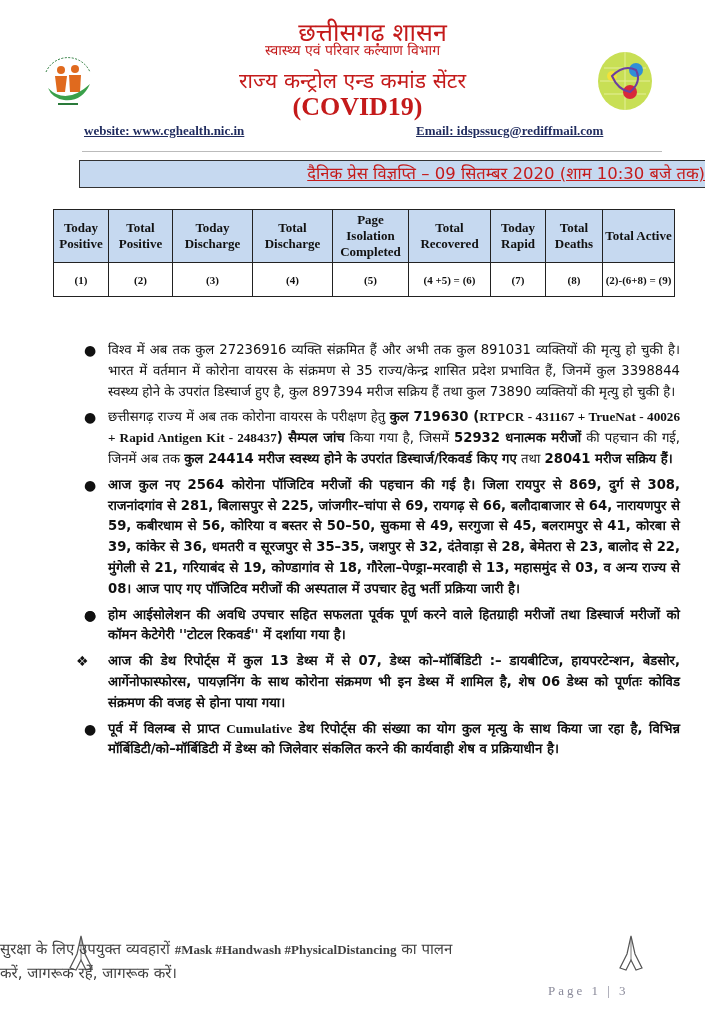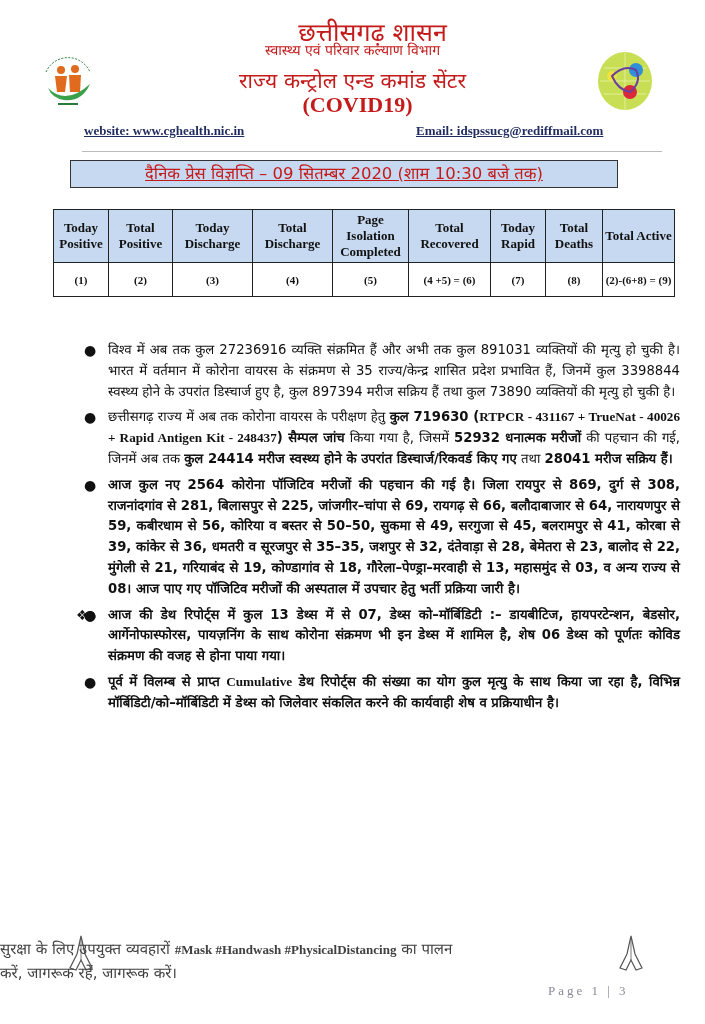--- a/index.html
+++ b/index.html
@@ -7,30 +7,30 @@
   body { position: relative; font-family: "Liberation Sans", "DejaVu Sans", sans-serif; color: #111; }
 
   .logo { position: absolute; border-radius: 50%; }
   .logo-left { left: 38px; top: 50px; width: 60px; height: 62px; }
   .logo-right { left: 596px; top: 50px; width: 58px; height: 62px; }
 
   .hdr-line { position: absolute; left: 0; width: 705px; text-align: center; color: #c41a1a; font-family: "DejaVu Sans", sans-serif; }
   .hdr-1 { top: 14px; font-size: 25px; padding-left: 40px; }
   .hdr-2 { top: 40px; font-size: 14px; }
   .hdr-3 { top: 66px; font-size: 21px; }
-  .hdr-4 { top: 92px; font-size: 22px; font-family: "Liberation Serif", serif; font-weight: bold; padding-left: 10px; }
+  .hdr-4 { top: 92px; font-size: 26px; font-family: "Liberation Serif", serif; font-weight: bold; padding-left: 10px; }
 
   .contact-row { position: absolute; top: 120px; left: 0; width: 705px; height: 24px; }
   .website { position: absolute; left: 84px; top: 3px; font-family: "Liberation Serif", serif; font-weight: bold; font-size: 13px; color: #1f2b5e; text-decoration: underline; }
   .helpline-box { position: absolute; left: 265px; top: 1px; width: 143px; height: 22px; border: 1.5px solid #333; padding: 3px; }
   .helpline { width: 100%; height: 100%; background: #cf1f25; color: #fff; font-family: "Liberation Serif", serif; font-size: 9.5px; text-align: center; line-height: 13px; }
   .email { position: absolute; left: 416px; top: 3px; font-family: "Liberation Serif", serif; font-weight: bold; font-size: 13px; color: #1f2b5e; text-decoration: underline; }
 
   .rule { position: absolute; left: 82px; top: 151px; width: 580px; height: 1px; background: #bbb; }
-  .press-title { position: absolute; left: 70px; top: 160px; width: 548px; height: 28px; background: #c6d9f0; border: 1.5px solid #333; text-align: center; color: #c41a1a; font-family: "DejaVu Sans", sans-serif; font-size: 16.5px; line-height: 25px; text-decoration: underline; }
+  .press-title { position: absolute; left: 79px; top: 160px; width: 627px; height: 28px; background: #c6d9f0; border: 1.5px solid #333; text-align: right; color: #c41a1a; font-family: "DejaVu Sans", sans-serif; font-size: 16.5px; line-height: 25px; text-decoration: underline; }
 
   table.stats { position: absolute; left: 53px; top: 209px; border-collapse: collapse; font-family: "Liberation Serif", serif; font-weight: bold; font-size: 13px; }
   table.stats td, table.stats th { border: 1.5px solid #222; text-align: center; vertical-align: middle; }
   table.stats th { background: #c6d9f0; height: 53px; font-size: 13px; line-height: 16px; color: #111; }
   table.stats tr.formula td { height: 34px; font-size: 11px; }
   table.stats tr.values td { height: 31px; font-size: 13.5px; }
 
   .bullets { position: absolute; left: 80px; top: 340px; width: 600px; }
   .bullet { position: relative; padding-left: 28px; font-family: "DejaVu Sans", sans-serif; font-size: 13.2px; line-height: 20.8px; text-align: justify; margin-bottom: 5px; color: #111; }
   .bullet .mark { position: absolute; left: 4px; top: 0; font-size: 14px; }
@@ -137,20 +137,21 @@
   </div>
   <div class="bullet b-bold">
     <span class="mark">●</span>
     <span>आज कुल नए 2564 कोरोना पॉजिटिव मरीजों की पहचान की गई है। जिला रायपुर से 869, दुर्ग से 308, राजनांदगांव से 281, बिलासपुर से 225, जांजगीर–चांपा से 69, रायगढ़ से 66, बलौदाबाजार से 64, नारायणपुर से 59, कबीरधाम से 56, कोरिया व बस्तर से 50–50, सुकमा से 49, सरगुजा से 45, बलरामपुर से 41, कोरबा से 39, कांकेर से 36, धमतरी व सूरजपुर से 35–35, जशपुर से 32, दंतेवाड़ा से 28, बेमेतरा से 23, बालोद से 22, मुंगेली से 21, गरियाबंद से 19, कोण्डागांव से 18, गौरेला–पेण्ड्रा–मरवाही से 13, महासमुंद से 03, व अन्य राज्य से 08। आज पाए गए पॉजिटिव मरीजों की अस्पताल में उपचार हेतु भर्ती प्रक्रिया जारी है।</span>
   </div>
   <div class="bullet b-bold">
     <span class="mark">●</span>
   </div>
   <div class="bullet b-bold">
     <span class="mark">●</span>
+    <span>होम आईसोलेशन की अवधि उपचार सहित सफलता पूर्वक पूर्ण करने वाले हितग्राही मरीजों तथा डिस्चार्ज मरीजों को कॉमन केटेगेरी ''टोटल रिकवर्ड'' में दर्शाया गया है।</span>
   </div>
   <div class="bullet b-bold">
     <span class="mark" style="left:-4px;">❖</span>
     <span>आज की डेथ रिपोर्ट्स में कुल 13 डेथ्स में से 07, डेथ्स को–मॉर्बिडिटी :– डायबीटिज, हायपरटेन्शन, बेडसोर, आर्गेनोफास्फोरस, पायज़निंग के साथ कोरोना संक्रमण भी इन डेथ्स में शामिल है, शेष 06 डेथ्स को पूर्णतः कोविड संक्रमण की वजह से होना पाया गया।</span>
   </div>
   <div class="bullet b-bold">
     <span class="mark">●</span>
     <span>पूर्व में विलम्ब से प्राप्त </span><span class="lat">Cumulative</span><span> डेथ रिपोर्ट्स की संख्या का योग कुल मृत्यु के साथ किया जा रहा है, विभिन्न मॉर्बिडिटी/को–मॉर्बिडिटी में डेथ्स को जिलेवार संकलित करने की कार्यवाही शेष व प्रक्रियाधीन है।</span>
   </div>
 </div>

